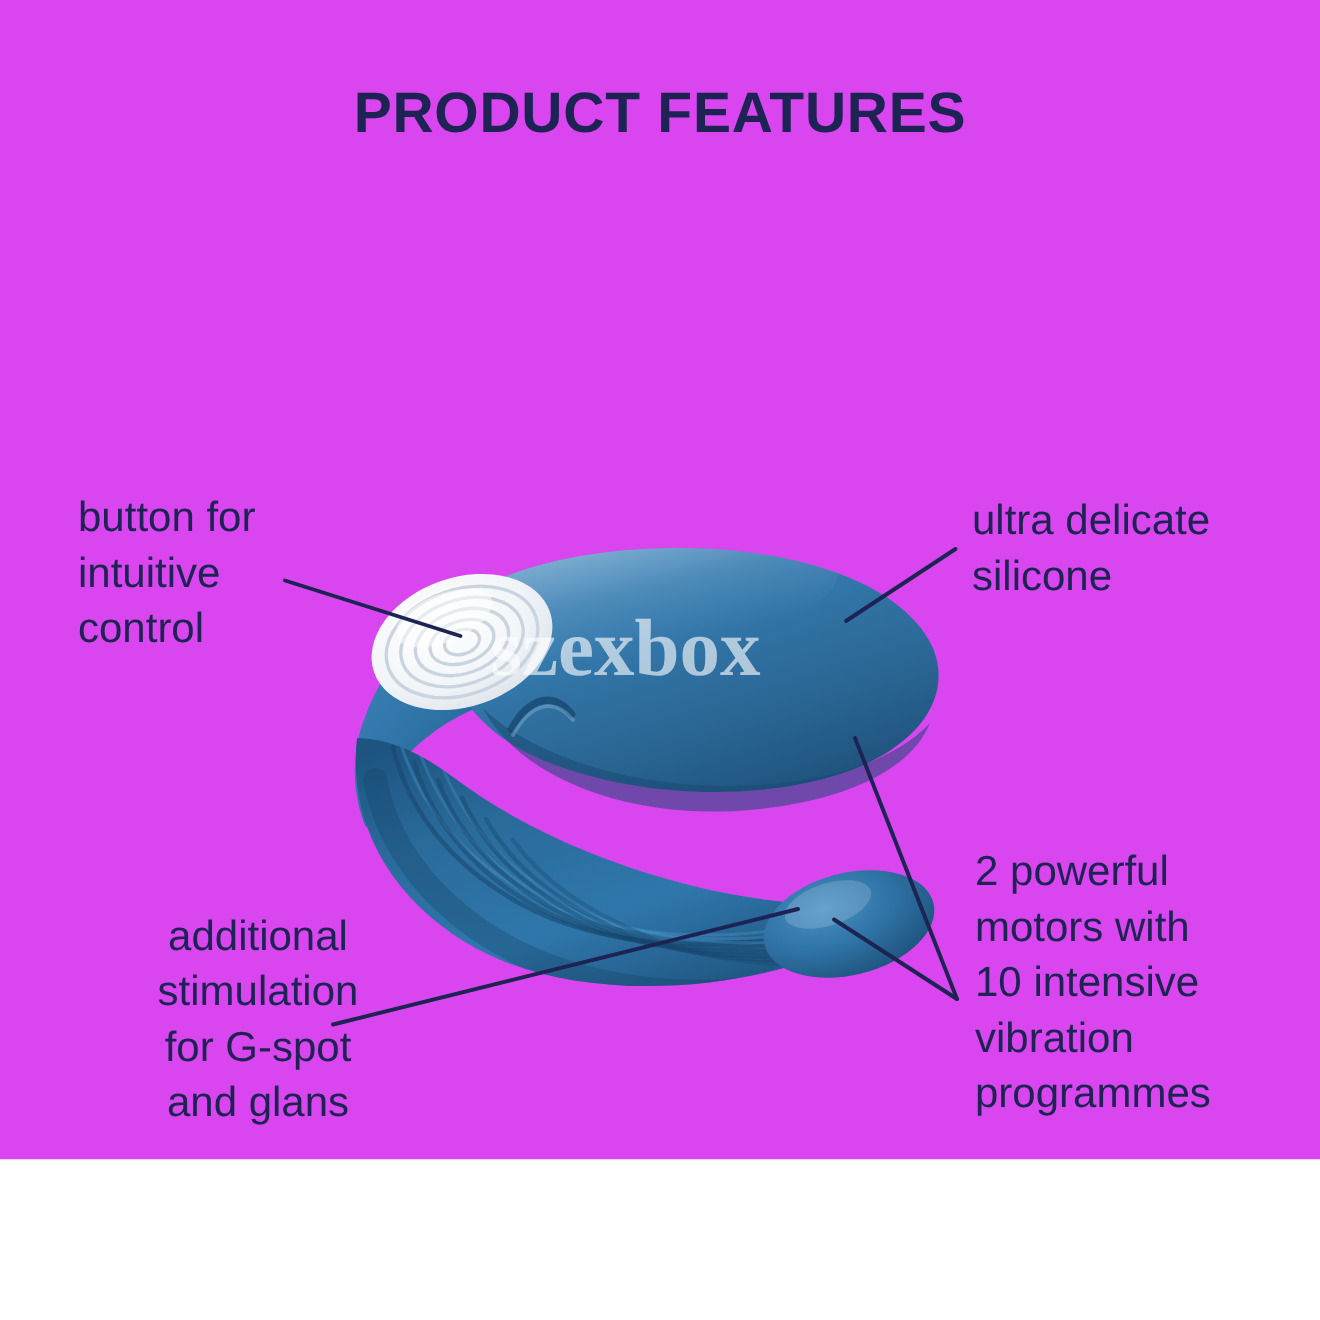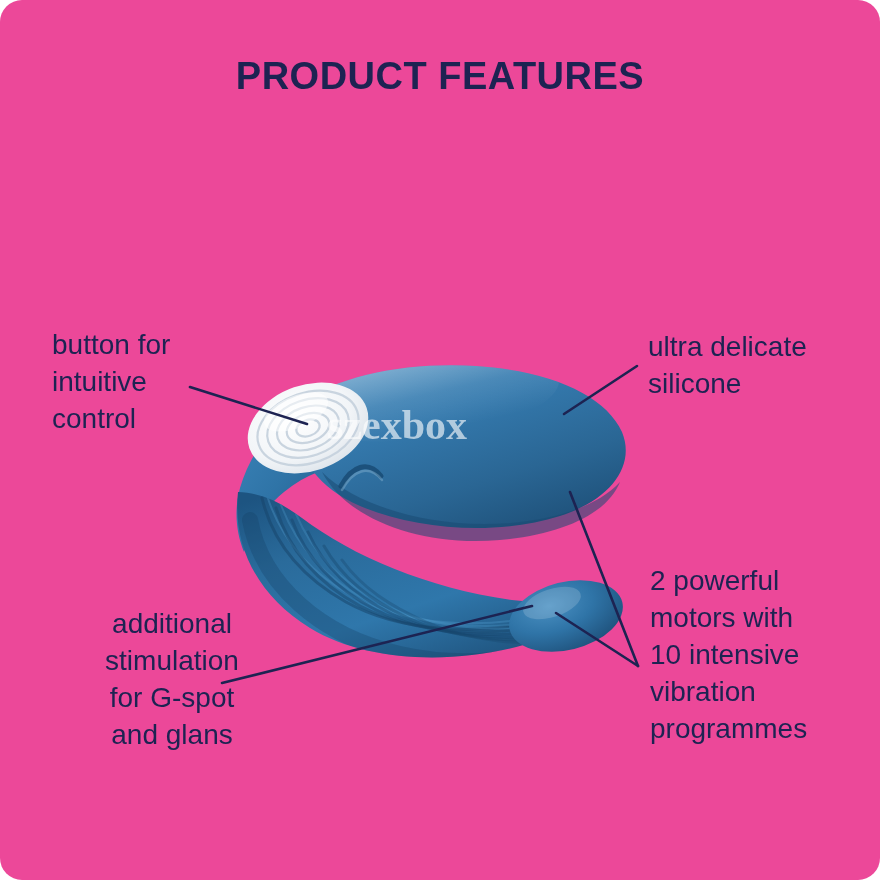--- a/index.html
+++ b/index.html
@@ -6,24 +6,23 @@
     margin: 0;
     padding: 0;
     background: #ffffff;
   }
   body {
     font-family: "Liberation Sans", sans-serif;
   }
   #page {
     position: relative;
     width: 880px;
-    height: 880px;
-    background: #ec4899;
+    height: 773px;
+    background: #d946ef;
     overflow: hidden;
-    border-radius: 22px;
   }
 
   
   #page-title {
     position: absolute;
     left: 0;
     top: 55px;
     width: 880px;
     text-align: center;
     font-size: 38px;
@@ -56,21 +55,21 @@
     width: 880px;
     height: 880px;
   }
 
   
   #watermark {
     position: absolute;
     left: 327px;
     top: 401px;
     font-family: "Liberation Serif", serif;
-    font-size: 42px;
+    font-size: 54px;
     font-weight: 700;
     color: #ffffff;
     opacity: 0.62;
     letter-spacing: 0px;
     pointer-events: none;
   }
 </style>
 </head>
 <body>
 

